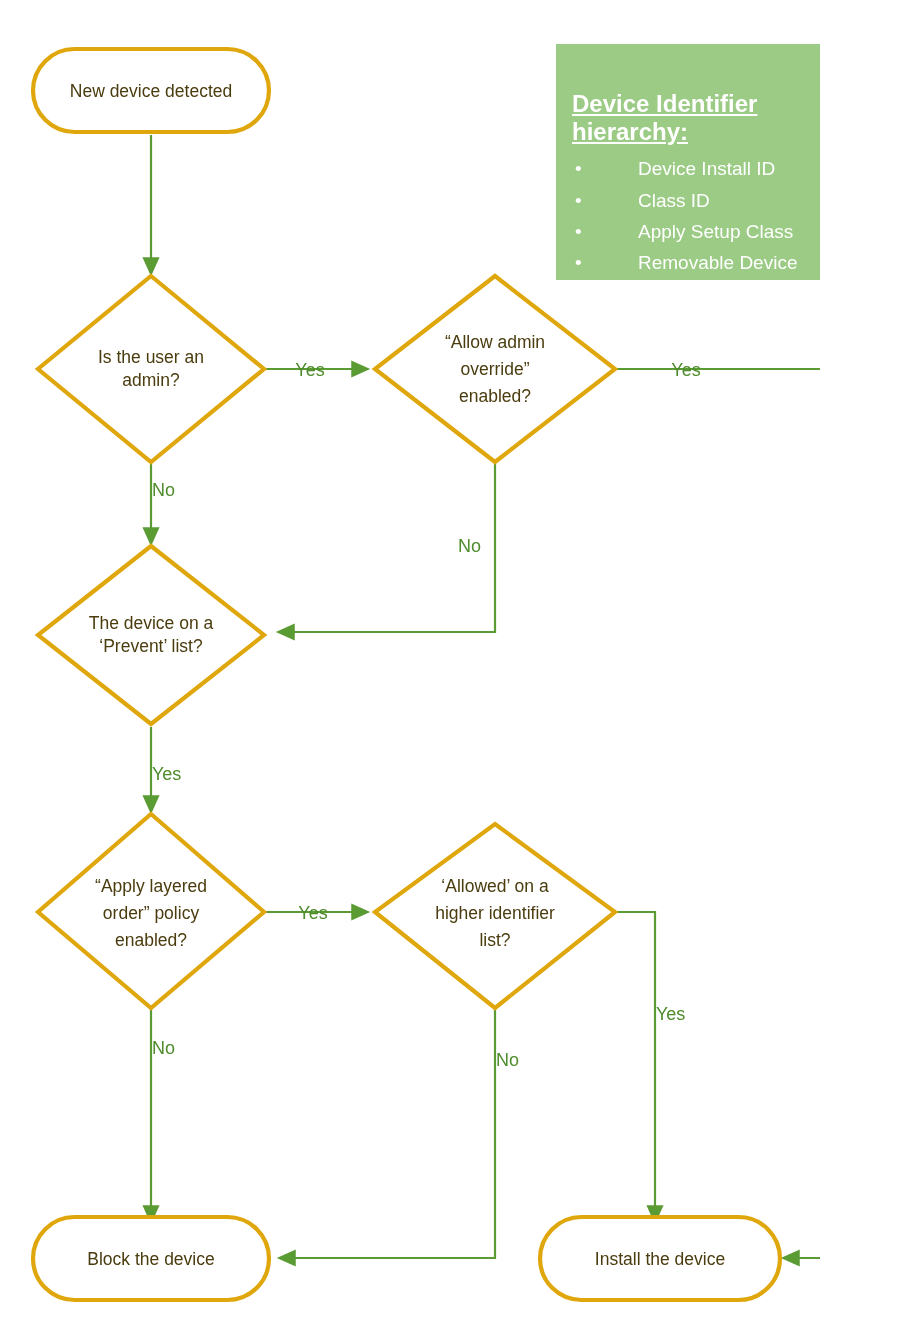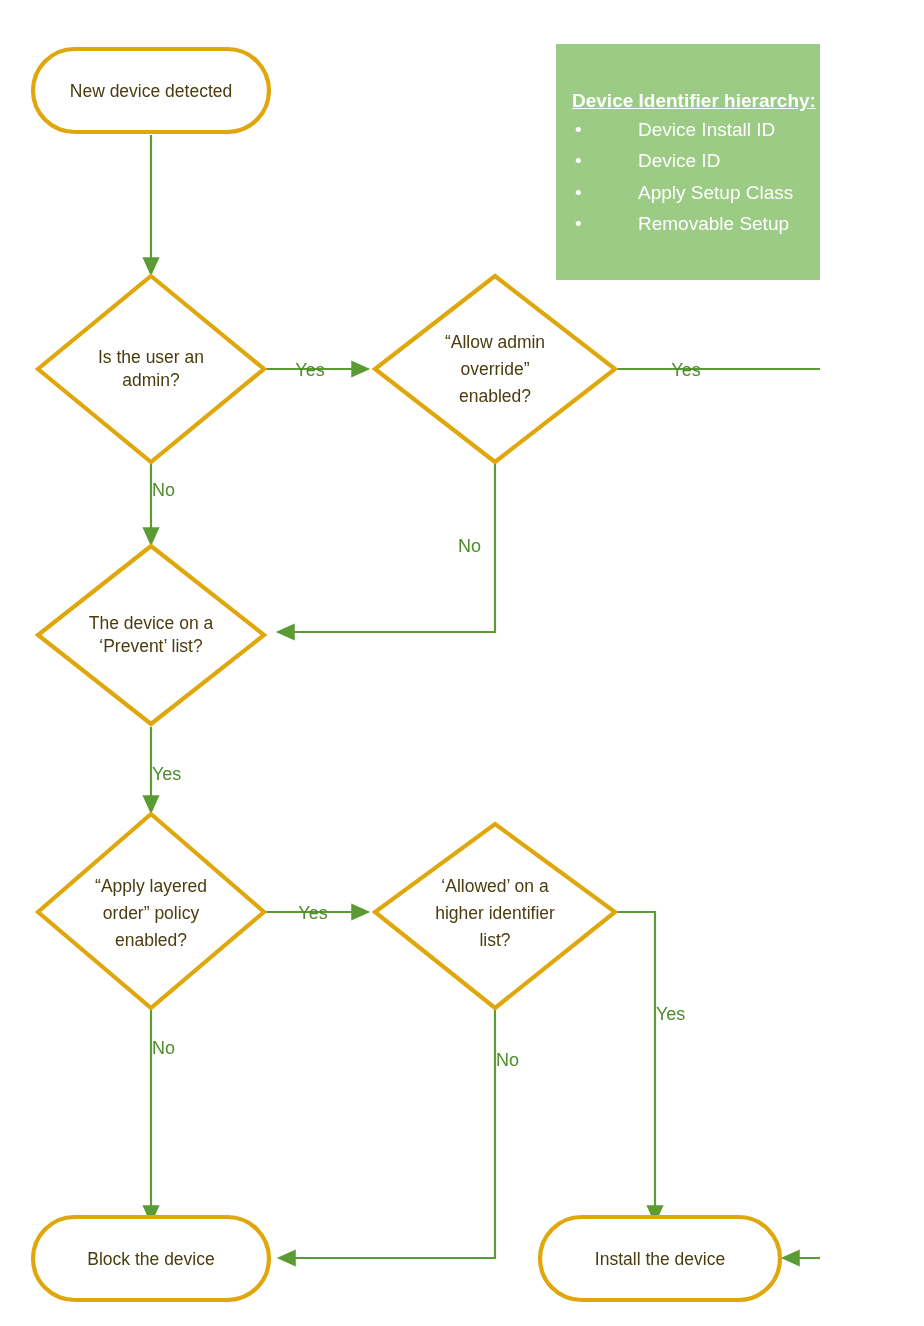--- a/index.html
+++ b/index.html
@@ -38,26 +38,26 @@
   .legend-box {
     position: absolute;
     background: #9bcb85;
   }
   .legend-inner {
     padding: 46px 14px 14px 16px;
     box-sizing: border-box;
   }
   .legend-title {
     color: #ffffff;
-    font-size: 19px;
+    font-size: 24px;
     font-weight: bold;
     text-decoration: underline;
     font-family: "Liberation Sans", sans-serif;
     line-height: 1.15;
-    margin-bottom: 2px;
+    margin-bottom: 8px;
   }
   .legend-list {
     list-style: none;
     margin: 0;
     padding: 0;
   }
   .legend-list li {
     color: #ffffff;
     font-size: 19px;
     font-family: "Liberation Sans", sans-serif;
@@ -180,27 +180,27 @@
   <div class="legend-box" style="left:556px; top:44px; width:332px; height:236px;">
     <div class="legend-inner">
       <div class="legend-title">Device Identifier hierarchy:</div>
       <ul class="legend-list">
         <li>
           <span class="bullet-dot">•</span>
           <span>Device Install ID</span>
         </li>
         <li>
           <span class="bullet-dot">•</span>
-          <span>Device ID</span>
+          <span>Class ID</span>
         </li>
         <li>
           <span class="bullet-dot">•</span>
           <span>Apply Setup Class</span>
         </li>
         <li>
           <span class="bullet-dot">•</span>
-          <span>Removable Setup</span>
+          <span>Removable Device</span>
         </li>
       </ul>
     </div>
   </div>
 
 </div>
 
 </body></html>

